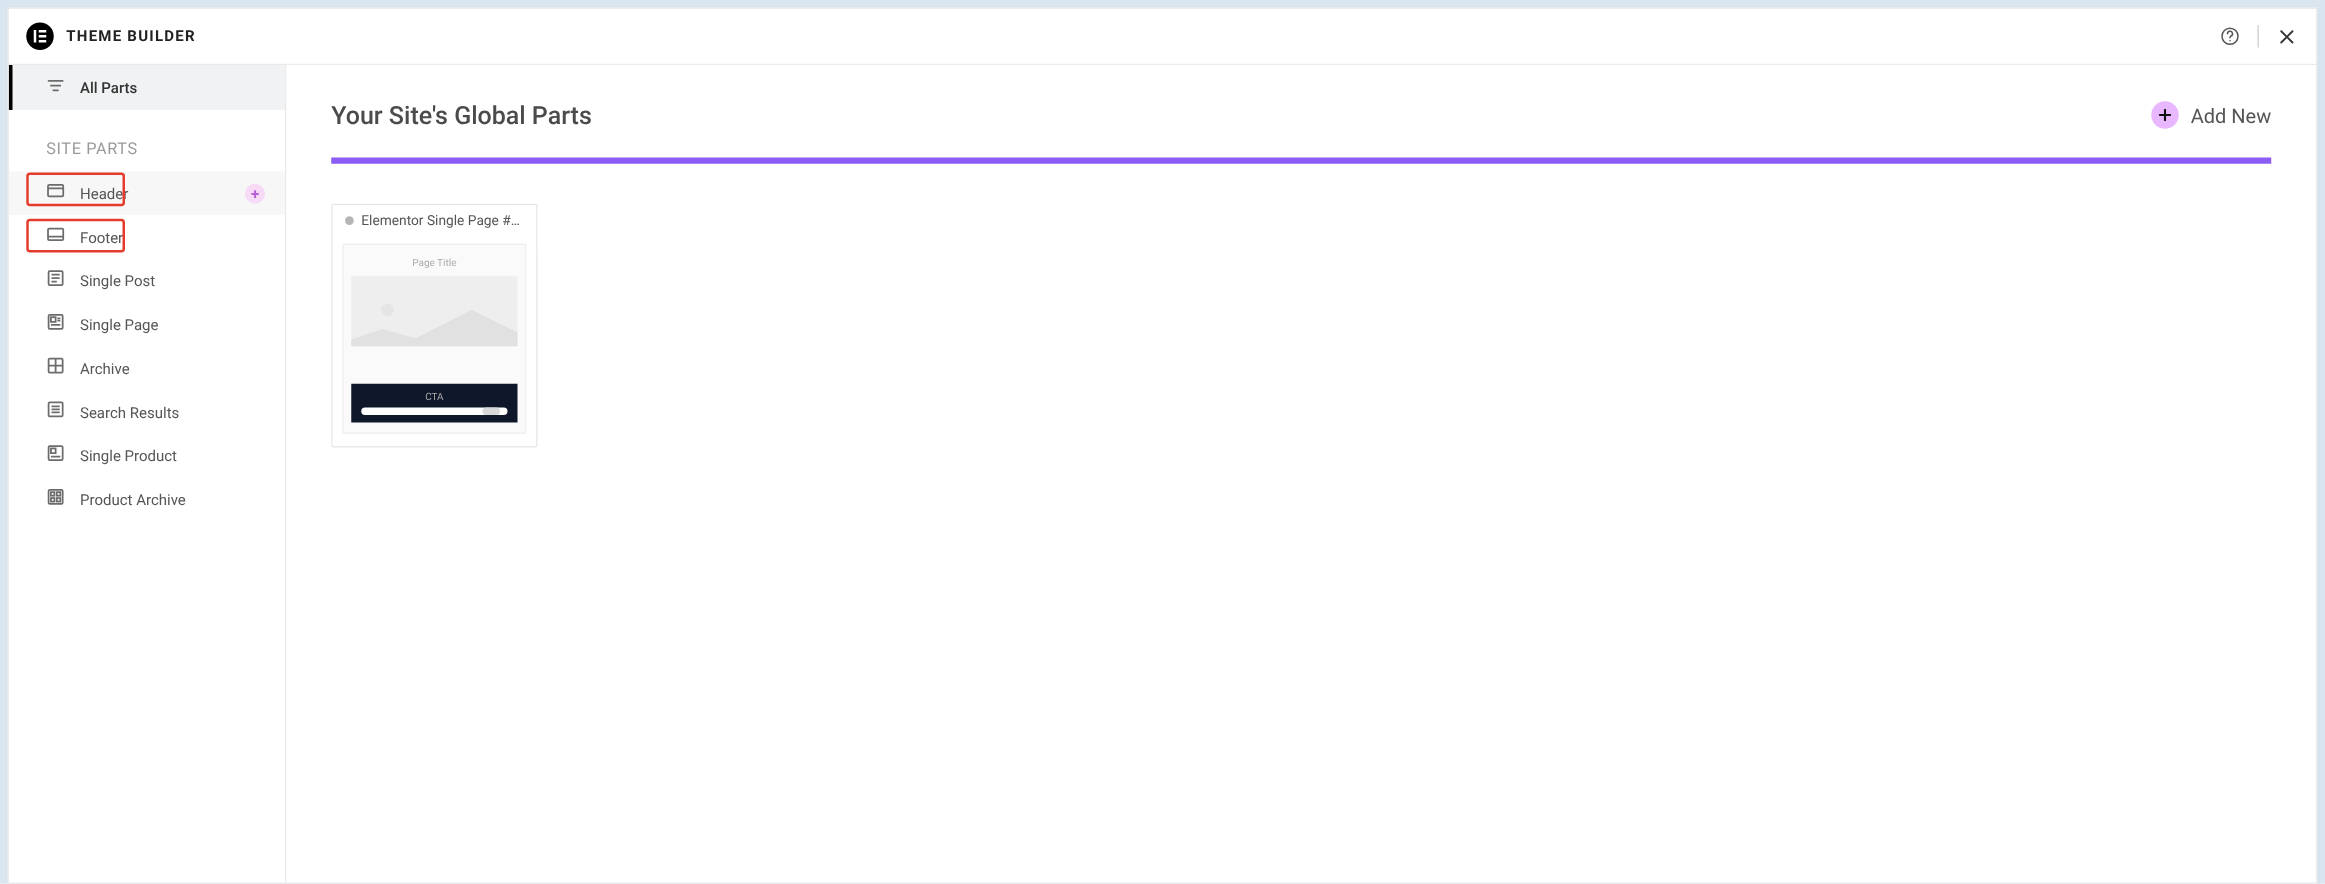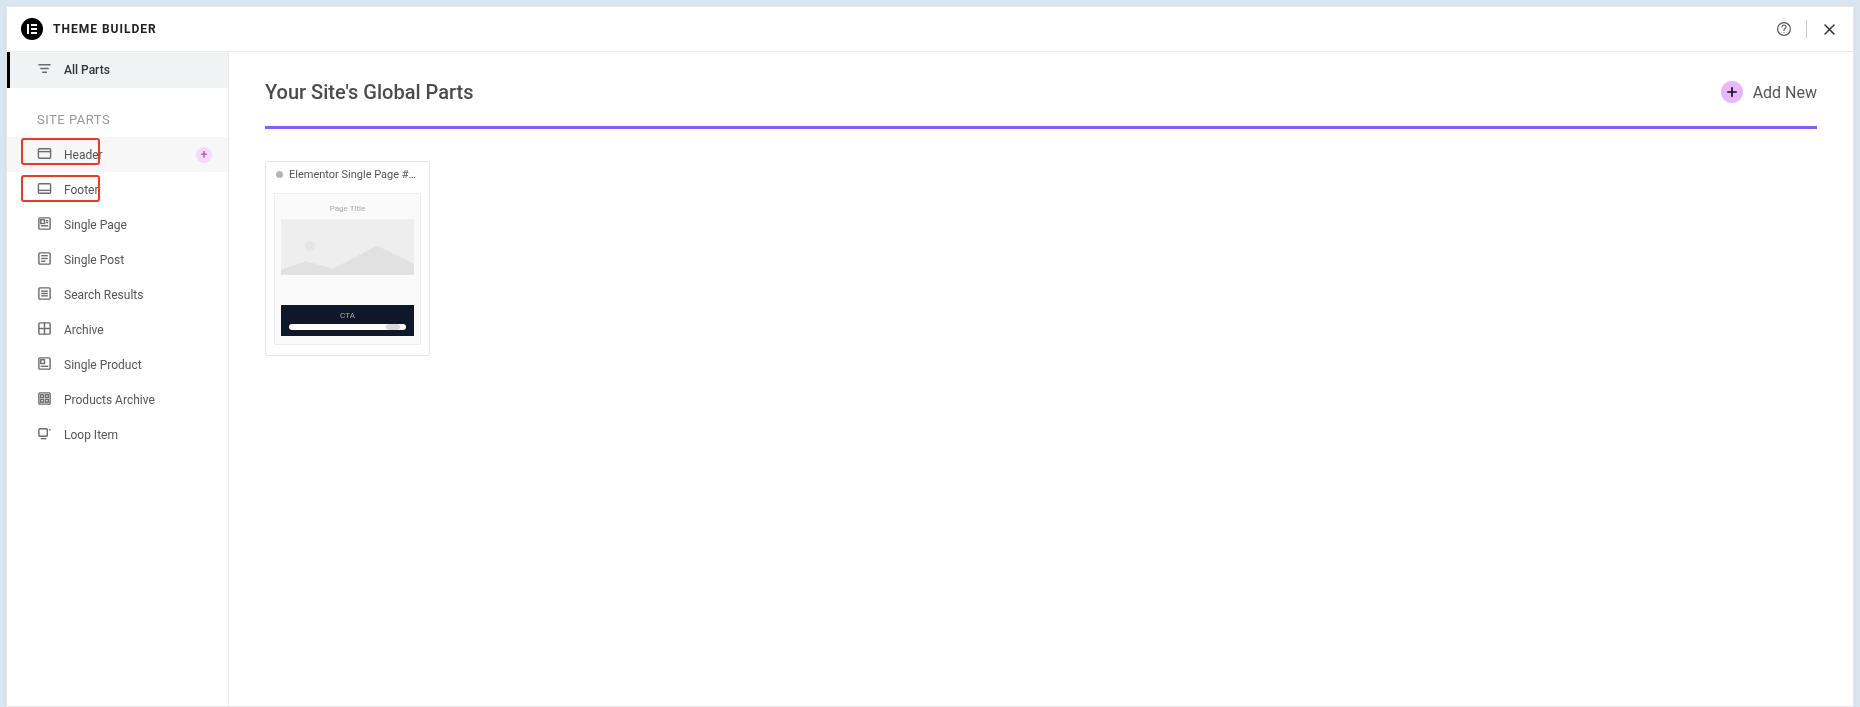--- a/index.html
+++ b/index.html
@@ -98,21 +98,21 @@
   .main {
     flex: 1;
     padding: 28px 36px;
     overflow: auto;
   }
   .main-header {
     display: flex;
     align-items: center;
     justify-content: space-between;
     padding-bottom: 22px;
-    border-bottom: 3px solid #8b5cf6;
+    border-bottom: 5px solid #8b5cf6;
   }
   .page-title {
     font-size: 20px;
     color: #4b4b4b;
     font-weight: 500;
   }
   .add-new {
     display: flex; align-items: center; gap: 10px; cursor: pointer;
     color: #555; font-size: 16px;
   }
@@ -237,68 +237,68 @@
             </span>
             <span class="label">Footer</span>
           </div>
         </div>
 
         <div class="nav-item">
           <div class="nav-item-left">
             <span>
               <svg viewBox="0 0 16 16">
                   <rect x="2" y="2" width="12" height="12" rx="1"></rect>
+                  <line x1="4.5" y1="5" x2="11.5" y2="5"></line>
+                  <line x1="4.5" y1="8" x2="11.5" y2="8"></line>
+                  <line x1="4.5" y1="11" x2="9" y2="11"></line>
+                </svg>
+            </span>
+            <span class="label">Single Post</span>
+          </div>
+        </div>
+
+        <div class="nav-item">
+          <div class="nav-item-left">
+            <span>
+              <svg viewBox="0 0 16 16">
+                  <rect x="2" y="2" width="12" height="12" rx="1"></rect>
                   <rect x="4" y="4" width="4" height="4"></rect>
                   <line x1="9.5" y1="5" x2="12" y2="5"></line>
                   <line x1="9.5" y1="7" x2="12" y2="7"></line>
                   <line x1="4" y1="10.5" x2="12" y2="10.5"></line>
                 </svg>
             </span>
             <span class="label">Single Page</span>
           </div>
         </div>
 
         <div class="nav-item">
           <div class="nav-item-left">
             <span>
               <svg viewBox="0 0 16 16">
                   <rect x="2" y="2" width="12" height="12" rx="1"></rect>
-                  <line x1="4.5" y1="5" x2="11.5" y2="5"></line>
-                  <line x1="4.5" y1="8" x2="11.5" y2="8"></line>
-                  <line x1="4.5" y1="11" x2="9" y2="11"></line>
-                </svg>
-            </span>
-            <span class="label">Single Post</span>
+                  <line x1="2" y1="8" x2="14" y2="8"></line>
+                  <line x1="8" y1="2" x2="8" y2="14"></line>
+                </svg>
+            </span>
+            <span class="label">Archive</span>
           </div>
         </div>
 
         <div class="nav-item">
           <div class="nav-item-left">
             <span>
               <svg viewBox="0 0 16 16">
                   <rect x="2" y="2" width="12" height="12" rx="1"></rect>
                   <line x1="4.5" y1="5.5" x2="11.5" y2="5.5"></line>
                   <line x1="4.5" y1="8" x2="11.5" y2="8"></line>
                   <line x1="4.5" y1="10.5" x2="11.5" y2="10.5"></line>
                 </svg>
             </span>
             <span class="label">Search Results</span>
-          </div>
-        </div>
-
-        <div class="nav-item">
-          <div class="nav-item-left">
-            <span>
-              <svg viewBox="0 0 16 16">
-                  <rect x="2" y="2" width="12" height="12" rx="1"></rect>
-                  <line x1="2" y1="8" x2="14" y2="8"></line>
-                  <line x1="8" y1="2" x2="8" y2="14"></line>
-                </svg>
-            </span>
-            <span class="label">Archive</span>
           </div>
         </div>
 
         <div class="nav-item">
           <div class="nav-item-left">
             <span>
               <svg viewBox="0 0 16 16">
                   <rect x="2" y="2" width="12" height="12" rx="1"></rect>
                   <rect x="4" y="4" width="4" height="4"></rect>
                   <line x1="4" y1="11" x2="12" y2="11"></line>
@@ -312,36 +312,24 @@
           <div class="nav-item-left">
             <span>
               <svg viewBox="0 0 16 16">
                   <rect x="2" y="2" width="12" height="12" rx="1"></rect>
                   <rect x="4" y="4" width="3" height="3"></rect>
                   <rect x="9" y="4" width="3" height="3"></rect>
                   <rect x="4" y="9" width="3" height="3"></rect>
                   <rect x="9" y="9" width="3" height="3"></rect>
                 </svg>
             </span>
-            <span class="label">Products Archive</span>
-          </div>
-        </div>
-
-        <div class="nav-item">
-          <div class="nav-item-left">
-            <span>
-              <svg viewBox="0 0 16 16">
-                  <rect x="2" y="3" width="9" height="8" rx="1"></rect>
-                  <line x1="13" y1="4" x2="14.5" y2="4"></line>
-                  <line x1="4" y1="13.5" x2="10" y2="13.5"></line>
-                </svg>
-            </span>
-            <span class="label">Loop Item</span>
-          </div>
-        </div>
+            <span class="label">Product Archive</span>
+          </div>
+        </div>
+
 
 
         <div class="highlight-box" style="left:14px; top:1px; width:79px; height:27px;"></div>
         <div class="highlight-box" style="left:14px; top:38px; width:79px; height:27px;"></div>
       </div>
     </div>
 
     <div class="main">
       <div class="main-header">
         <div class="page-title">Your Site's Global Parts</div>

